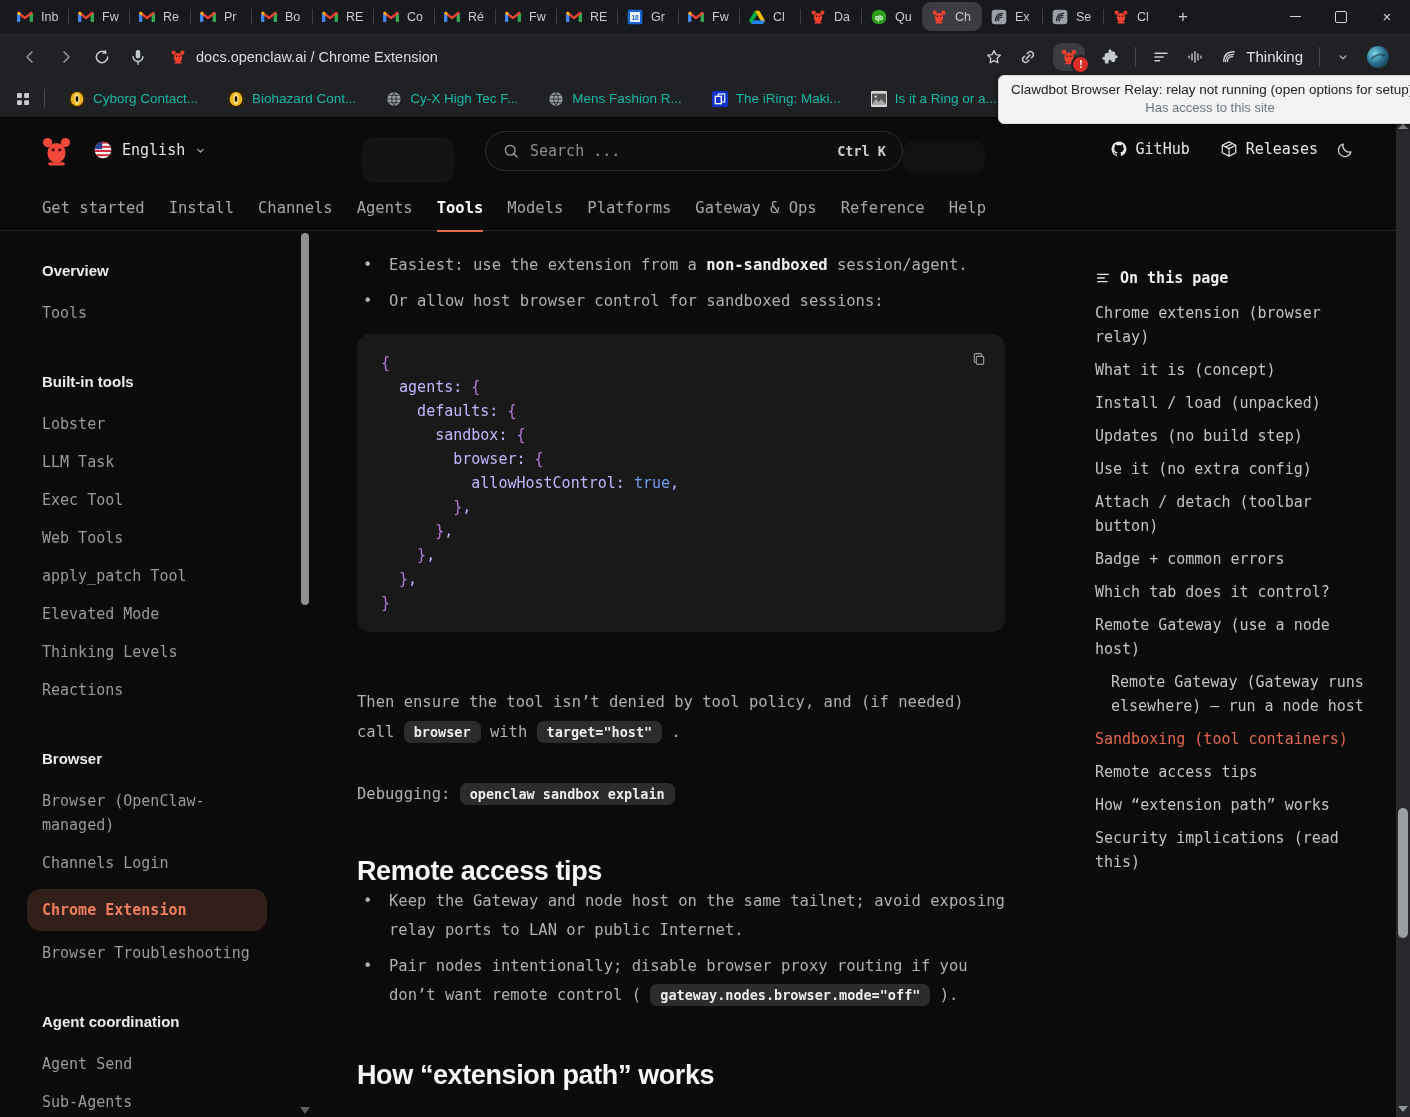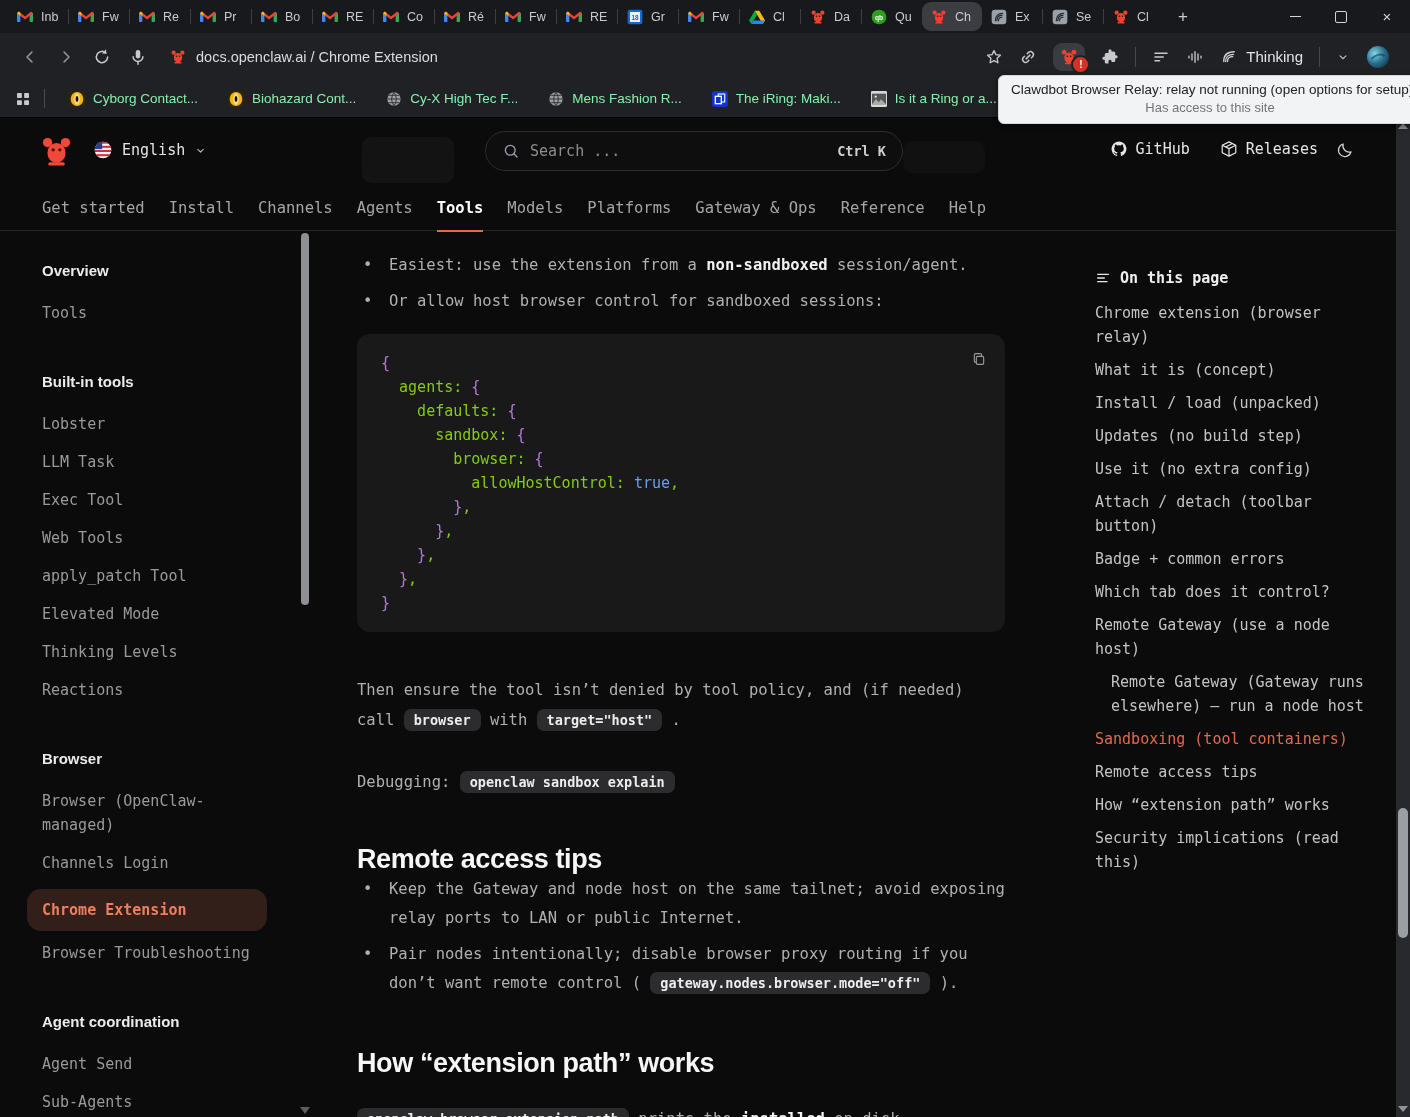--- a/index.html
+++ b/index.html
@@ -37,21 +37,21 @@
   .extbadge{position:absolute;right:-5px;bottom:-3px;width:15px;height:15px;border-radius:50%;
             background:#d93025;color:#fff;font-size:10px;font-weight:bold;display:flex;
             align-items:center;justify-content:center;border:2px solid #202124;}
   .tb-sep{width:1px;height:20px;background:#46474b;}
   .assist{display:flex;align-items:center;gap:8px;color:#e3e4e6;font-size:15px;}
 
   .bookmarks{position:absolute;left:0;top:80px;width:1410px;height:38px;background:#202124;
              border-bottom:1px solid #050505;display:flex;align-items:center;gap:10px;
              padding:0 14px;box-sizing:border-box;}
   .bmlist{display:flex;align-items:center;gap:30px;margin-left:14px;}
-  .bm{display:flex;align-items:center;gap:8px;color:#86efac;font-size:13.5px;white-space:nowrap;}
+  .bm{display:flex;align-items:center;gap:8px;color:#14b8a6;font-size:13.5px;white-space:nowrap;}
   .bm-sep{width:1px;height:19px;background:#4a4b4f;margin-left:2px;}
 
   .tooltip{position:absolute;left:998px;top:75px;width:424px;background:#f2f3f4;border-radius:6px;
            z-index:60;padding:5px 12px 7px;box-sizing:border-box;text-align:center;
            box-shadow:0 2px 6px rgba(0,0,0,.55);border:1px solid #d8d8d8;}
   .tt1{color:#202124;font-size:13.5px;line-height:18px;white-space:nowrap;}
   .tt2{color:#717579;font-size:13px;line-height:17px;}
 
   
   .page{position:absolute;left:0;top:118px;width:1410px;height:999px;background:#0b0b0c;overflow:hidden;}
@@ -100,26 +100,26 @@
   ul.blist{list-style:none;margin:0;padding:0;}
   ul.blist li{position:relative;padding-left:32px;line-height:29px;font-size:15.5px;margin-bottom:7px;}
   ul.blist li::before{content:"•";position:absolute;left:6px;color:#b0b0b0;}
   .blist .bold, .para .bold{color:#f2f2f2;font-weight:bold;margin-top:24px;}
   .bullets-top{padding-top:21px;}
 
   .codeblock{position:relative;margin-top:18px;background:#191919;border-radius:13px;
              padding:17px 24px;box-sizing:border-box;}
   .codeline{font-size:15px;line-height:24px;white-space:pre;}
   .tok-pu{color:#b07cd8;}
-  .tok-k{color:#84cc16;}
+  .tok-k{color:#c4b5fd;}
   .tok-tr{color:#6e9eed;}
   .copybtn{position:absolute;top:15px;right:16px;background:none;border:none;padding:2px;cursor:pointer;}
 
   .para{font-size:15.5px;line-height:29.5px;color:#b0b0b0;}
-  .para1{margin-top:44px;}
+  .para1{margin-top:56px;}
   .para2{margin-top:33px;}
   .chip{background:#2c2c2e;color:#ededed;font-weight:bold;font-size:13.5px;padding:3px 10px;
         border-radius:7px;font-family:"DejaVu Sans Mono",monospace;white-space:nowrap;}
   h2.h2{font-family:"Liberation Sans",sans-serif;font-weight:bold;color:#f7f7f7;font-size:27px;
         letter-spacing:-0.4px;margin:0;}
   .h2-remote{margin-top:46px !important;}
   .h2-how{margin-top:50px !important;}
   .bullets-remote{margin-top:22px;}
   .para3{margin-top:26px;}
 

